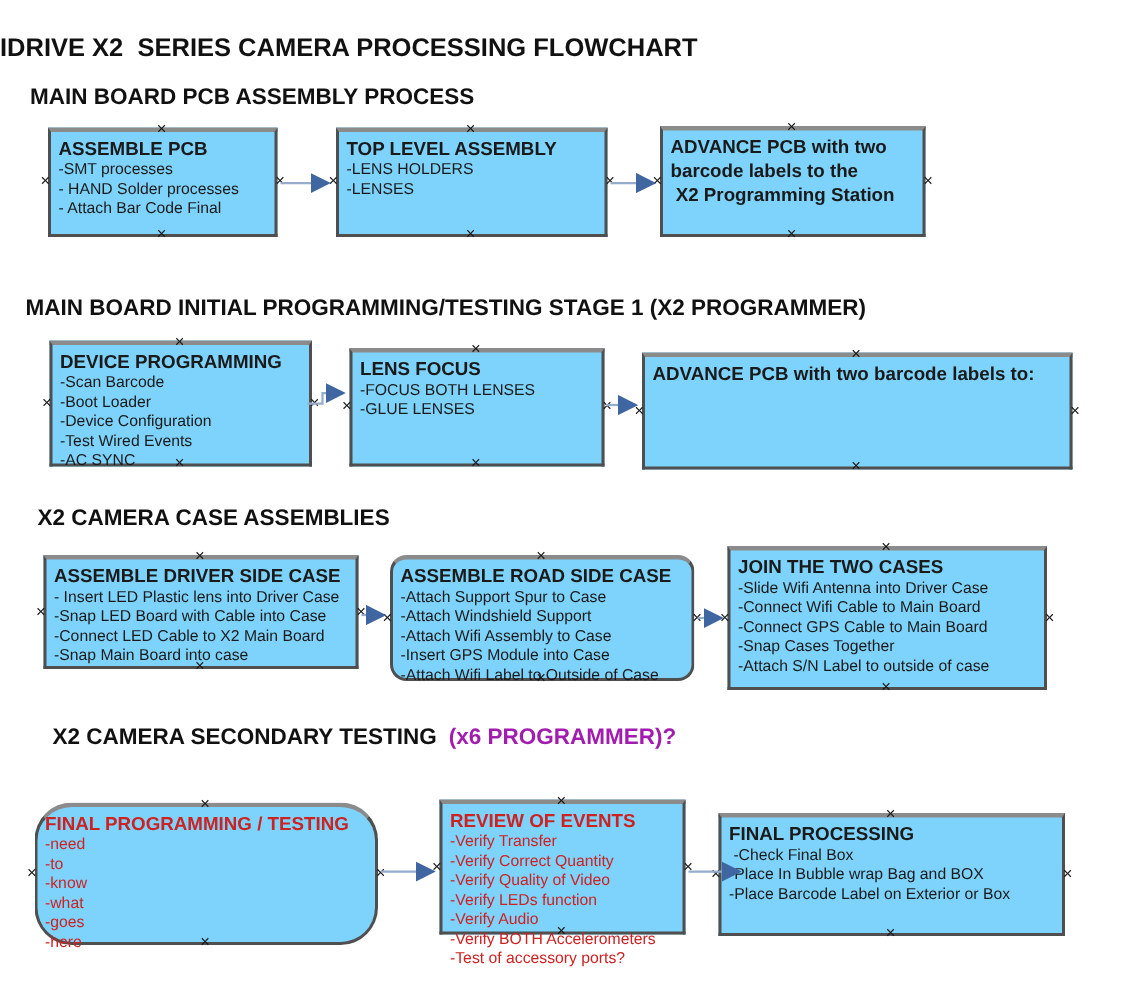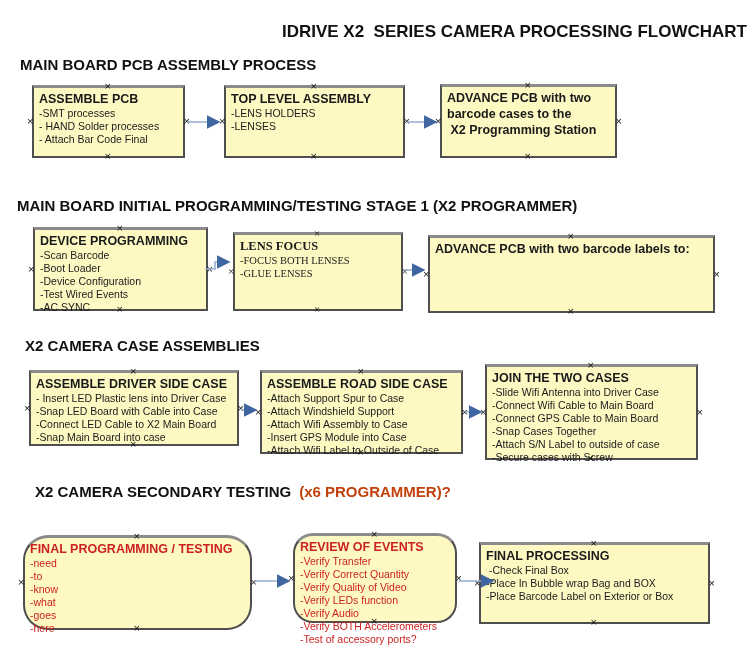--- a/index.html
+++ b/index.html
@@ -1,27 +1,27 @@
 <!DOCTYPE html>
 <html><head>
 <meta charset="utf-8">
 <style>
   html,body{margin:0;padding:0;background:#ffffff;}
   body{
     width:747px;height:662px;position:relative;overflow:hidden;
     font-family:"Liberation Sans","DejaVu Sans",sans-serif;color:#1a1a1a;
   }
   .page-title{
-    position:absolute;top:22px;left:0;width:747px;text-align:right;
+    position:absolute;top:22px;left:0;width:747px;text-align:left;
     font-size:17px;font-weight:bold;white-space:pre;color:#111;
   }
   .sec-h{position:absolute;font-size:15px;font-weight:bold;white-space:pre;color:#111;}
-  .sec-h .red-part{color:#c2410c;margin-left:8px;margin-top:31px;}
+  .sec-h .red-part{color:#a21caf;margin-left:8px;margin-top:31px;}
   .box{
-    position:absolute;background:#fef9c3;box-sizing:border-box;
+    position:absolute;background:#7dd3fc;box-sizing:border-box;
     border:2px solid #4f4f4f;border-top:3px solid #8b8b8b;
     padding:3px 4px 0 5px;overflow:visible;
   }
   .box::before{content:"\00d7";position:absolute;top:-7px;left:50%;margin-left:-4px;
     font-size:11px;line-height:1;color:#161616;}
   .box::after{content:"\00d7";position:absolute;bottom:-6px;left:50%;margin-left:-4px;
     font-size:11px;line-height:1;color:#161616;}
   .h{position:absolute;font-size:11px;line-height:1;color:#161616;}
   .h::before{content:"\00d7";}
   .hl{left:-7px;top:50%;margin-top:-6px;}
@@ -56,36 +56,36 @@
   <span class="h hr"></span>
   <div class="bx-title">TOP LEVEL ASSEMBLY</div>
   <div class="bx-item">-LENS HOLDERS</div>
   <div class="bx-item">-LENSES</div>
 </div>
 
 <div class="box" style="left:440px;top:84px;width:177px;height:74px;">
   <span class="h hl"></span>
   <span class="h hr"></span>
   <div class="bx-line">ADVANCE PCB with two</div>
-  <div class="bx-line">barcode cases to the</div>
+  <div class="bx-line">barcode labels to the</div>
   <div class="bx-line"> X2 Programming Station</div>
 </div>
 
 <div class="box" style="left:33px;top:227px;width:175px;height:84px;">
   <span class="h hl"></span>
   <span class="h hr"></span>
   <div class="bx-title">DEVICE PROGRAMMING</div>
   <div class="bx-item">-Scan Barcode</div>
   <div class="bx-item">-Boot Loader</div>
   <div class="bx-item">-Device Configuration</div>
   <div class="bx-item">-Test Wired Events</div>
   <div class="bx-item">-AC SYNC</div>
 </div>
 
-<div class="box" style="left:233px;top:232px;width:170px;height:79px;font-family:Liberation Serif, serif;">
+<div class="box" style="left:233px;top:232px;width:170px;height:79px;">
   <span class="h hl"></span>
   <span class="h hr"></span>
   <div class="bx-title">LENS FOCUS</div>
   <div class="bx-item">-FOCUS BOTH LENSES</div>
   <div class="bx-item">-GLUE LENSES</div>
 </div>
 
 <div class="box" style="left:428px;top:235px;width:287px;height:78px;">
   <span class="h hl"></span>
   <span class="h hr"></span>
@@ -95,56 +95,55 @@
 <div class="box" style="left:29px;top:370px;width:210px;height:76px;">
   <span class="h hl"></span>
   <span class="h hr"></span>
   <div class="bx-title">ASSEMBLE DRIVER SIDE CASE</div>
   <div class="bx-item">- Insert LED Plastic lens into Driver Case</div>
   <div class="bx-item">-Snap LED Board with Cable into Case</div>
   <div class="bx-item">-Connect LED Cable to X2 Main Board</div>
   <div class="bx-item">-Snap Main Board into case</div>
 </div>
 
-<div class="box" style="left:260px;top:370px;width:203px;height:84px;">
+<div class="box" style="left:260px;top:370px;width:203px;height:84px;border-radius:11px;">
   <span class="h hl"></span>
   <span class="h hr"></span>
   <div class="bx-title">ASSEMBLE ROAD SIDE CASE</div>
   <div class="bx-item">-Attach Support Spur to Case</div>
   <div class="bx-item">-Attach Windshield Support</div>
   <div class="bx-item">-Attach Wifi Assembly to Case</div>
   <div class="bx-item">-Insert GPS Module into Case</div>
   <div class="bx-item">-Attach Wifi Label to Outside of Case</div>
 </div>
 
 <div class="box" style="left:485px;top:364px;width:213px;height:96px;">
   <span class="h hl"></span>
   <span class="h hr"></span>
   <div class="bx-title">JOIN THE TWO CASES</div>
   <div class="bx-item">-Slide Wifi Antenna into Driver Case</div>
   <div class="bx-item">-Connect Wifi Cable to Main Board</div>
   <div class="bx-item">-Connect GPS Cable to Main Board</div>
   <div class="bx-item">-Snap Cases Together</div>
   <div class="bx-item">-Attach S/N Label to outside of case</div>
-  <div class="bx-item">-Secure cases with Screw</div>
 </div>
 
 <div class="box red" style="left:23px;top:535px;width:229px;height:95px;border-radius:25px;">
   <span class="h hl"></span>
   <span class="h hr"></span>
   <div class="bx-title">FINAL PROGRAMMING / TESTING</div>
   <div class="bx-item">-need</div>
   <div class="bx-item">-to</div>
   <div class="bx-item">-know</div>
   <div class="bx-item">-what</div>
   <div class="bx-item">-goes</div>
   <div class="bx-item">-here</div>
 </div>
 
-<div class="box red" style="left:293px;top:533px;width:164px;height:90px;border-radius:20px;">
+<div class="box red" style="left:293px;top:533px;width:164px;height:90px;">
   <span class="h hl"></span>
   <span class="h hr"></span>
   <div class="bx-title">REVIEW OF EVENTS</div>
   <div class="bx-item">-Verify Transfer</div>
   <div class="bx-item">-Verify Correct Quantity</div>
   <div class="bx-item">-Verify Quality of Video</div>
   <div class="bx-item">-Verify LEDs function</div>
   <div class="bx-item">-Verify Audio</div>
   <div class="bx-item">-Verify BOTH Accelerometers</div>
   <div class="bx-item">-Test of accessory ports?</div>

